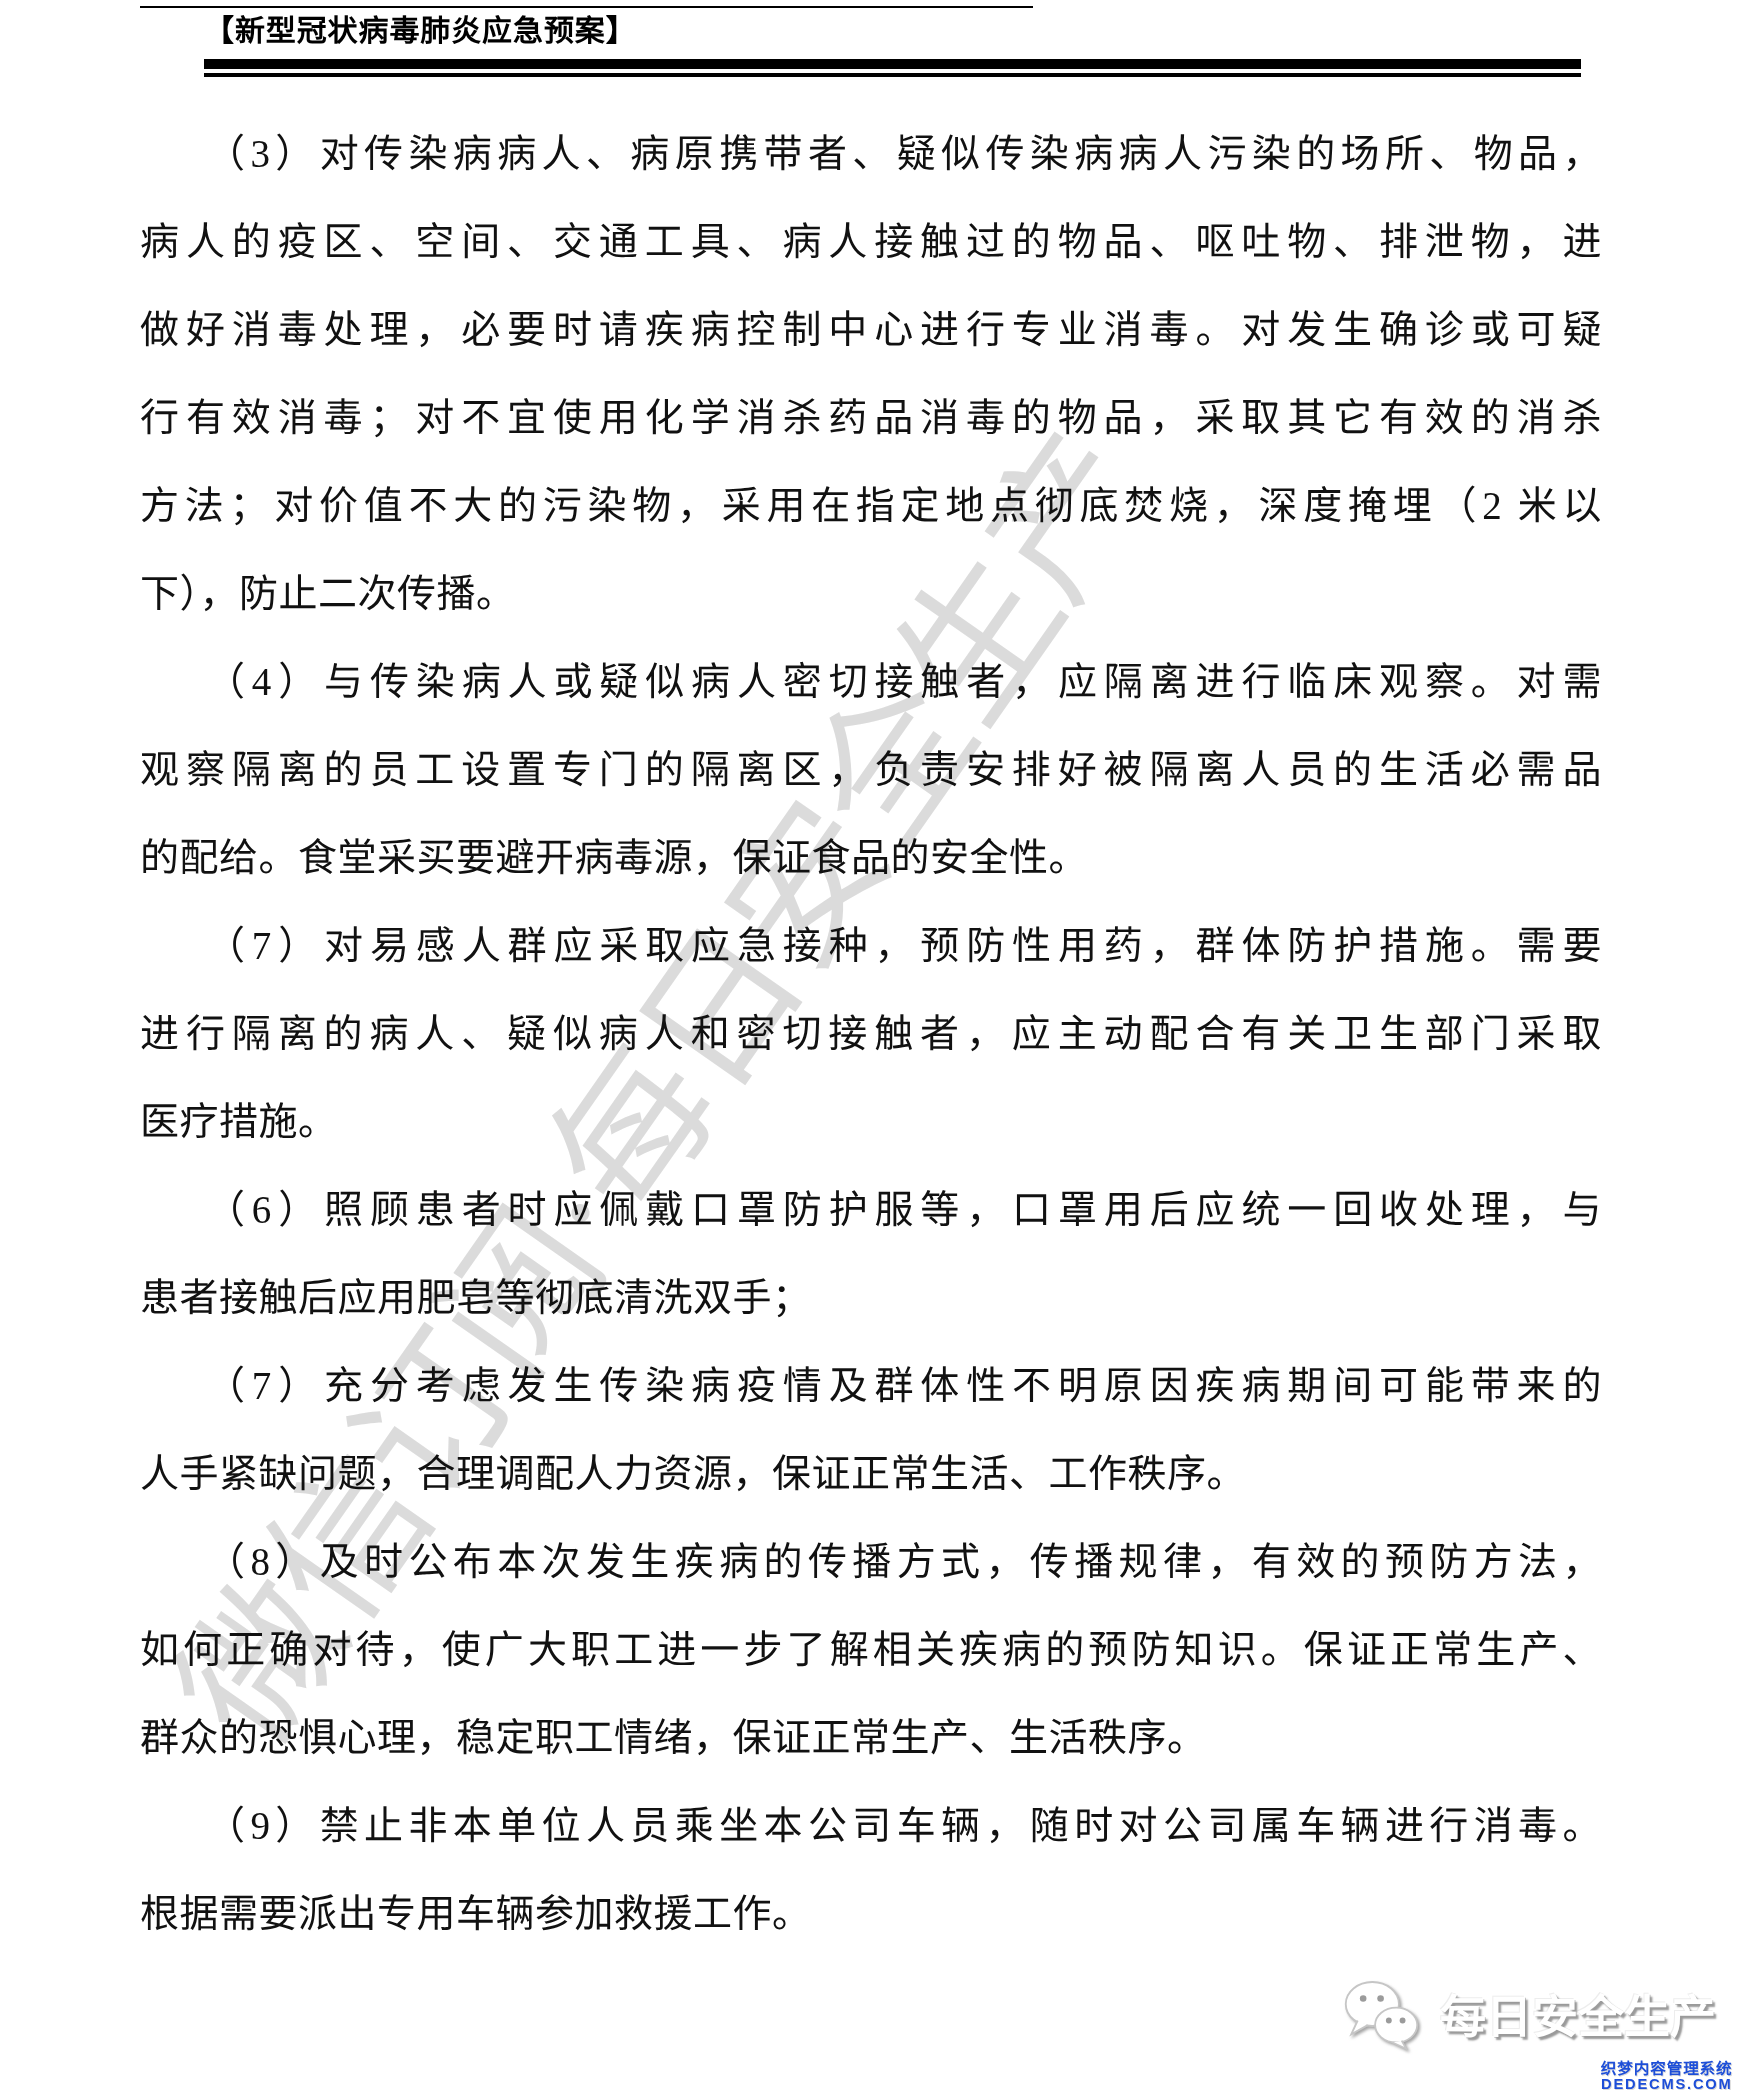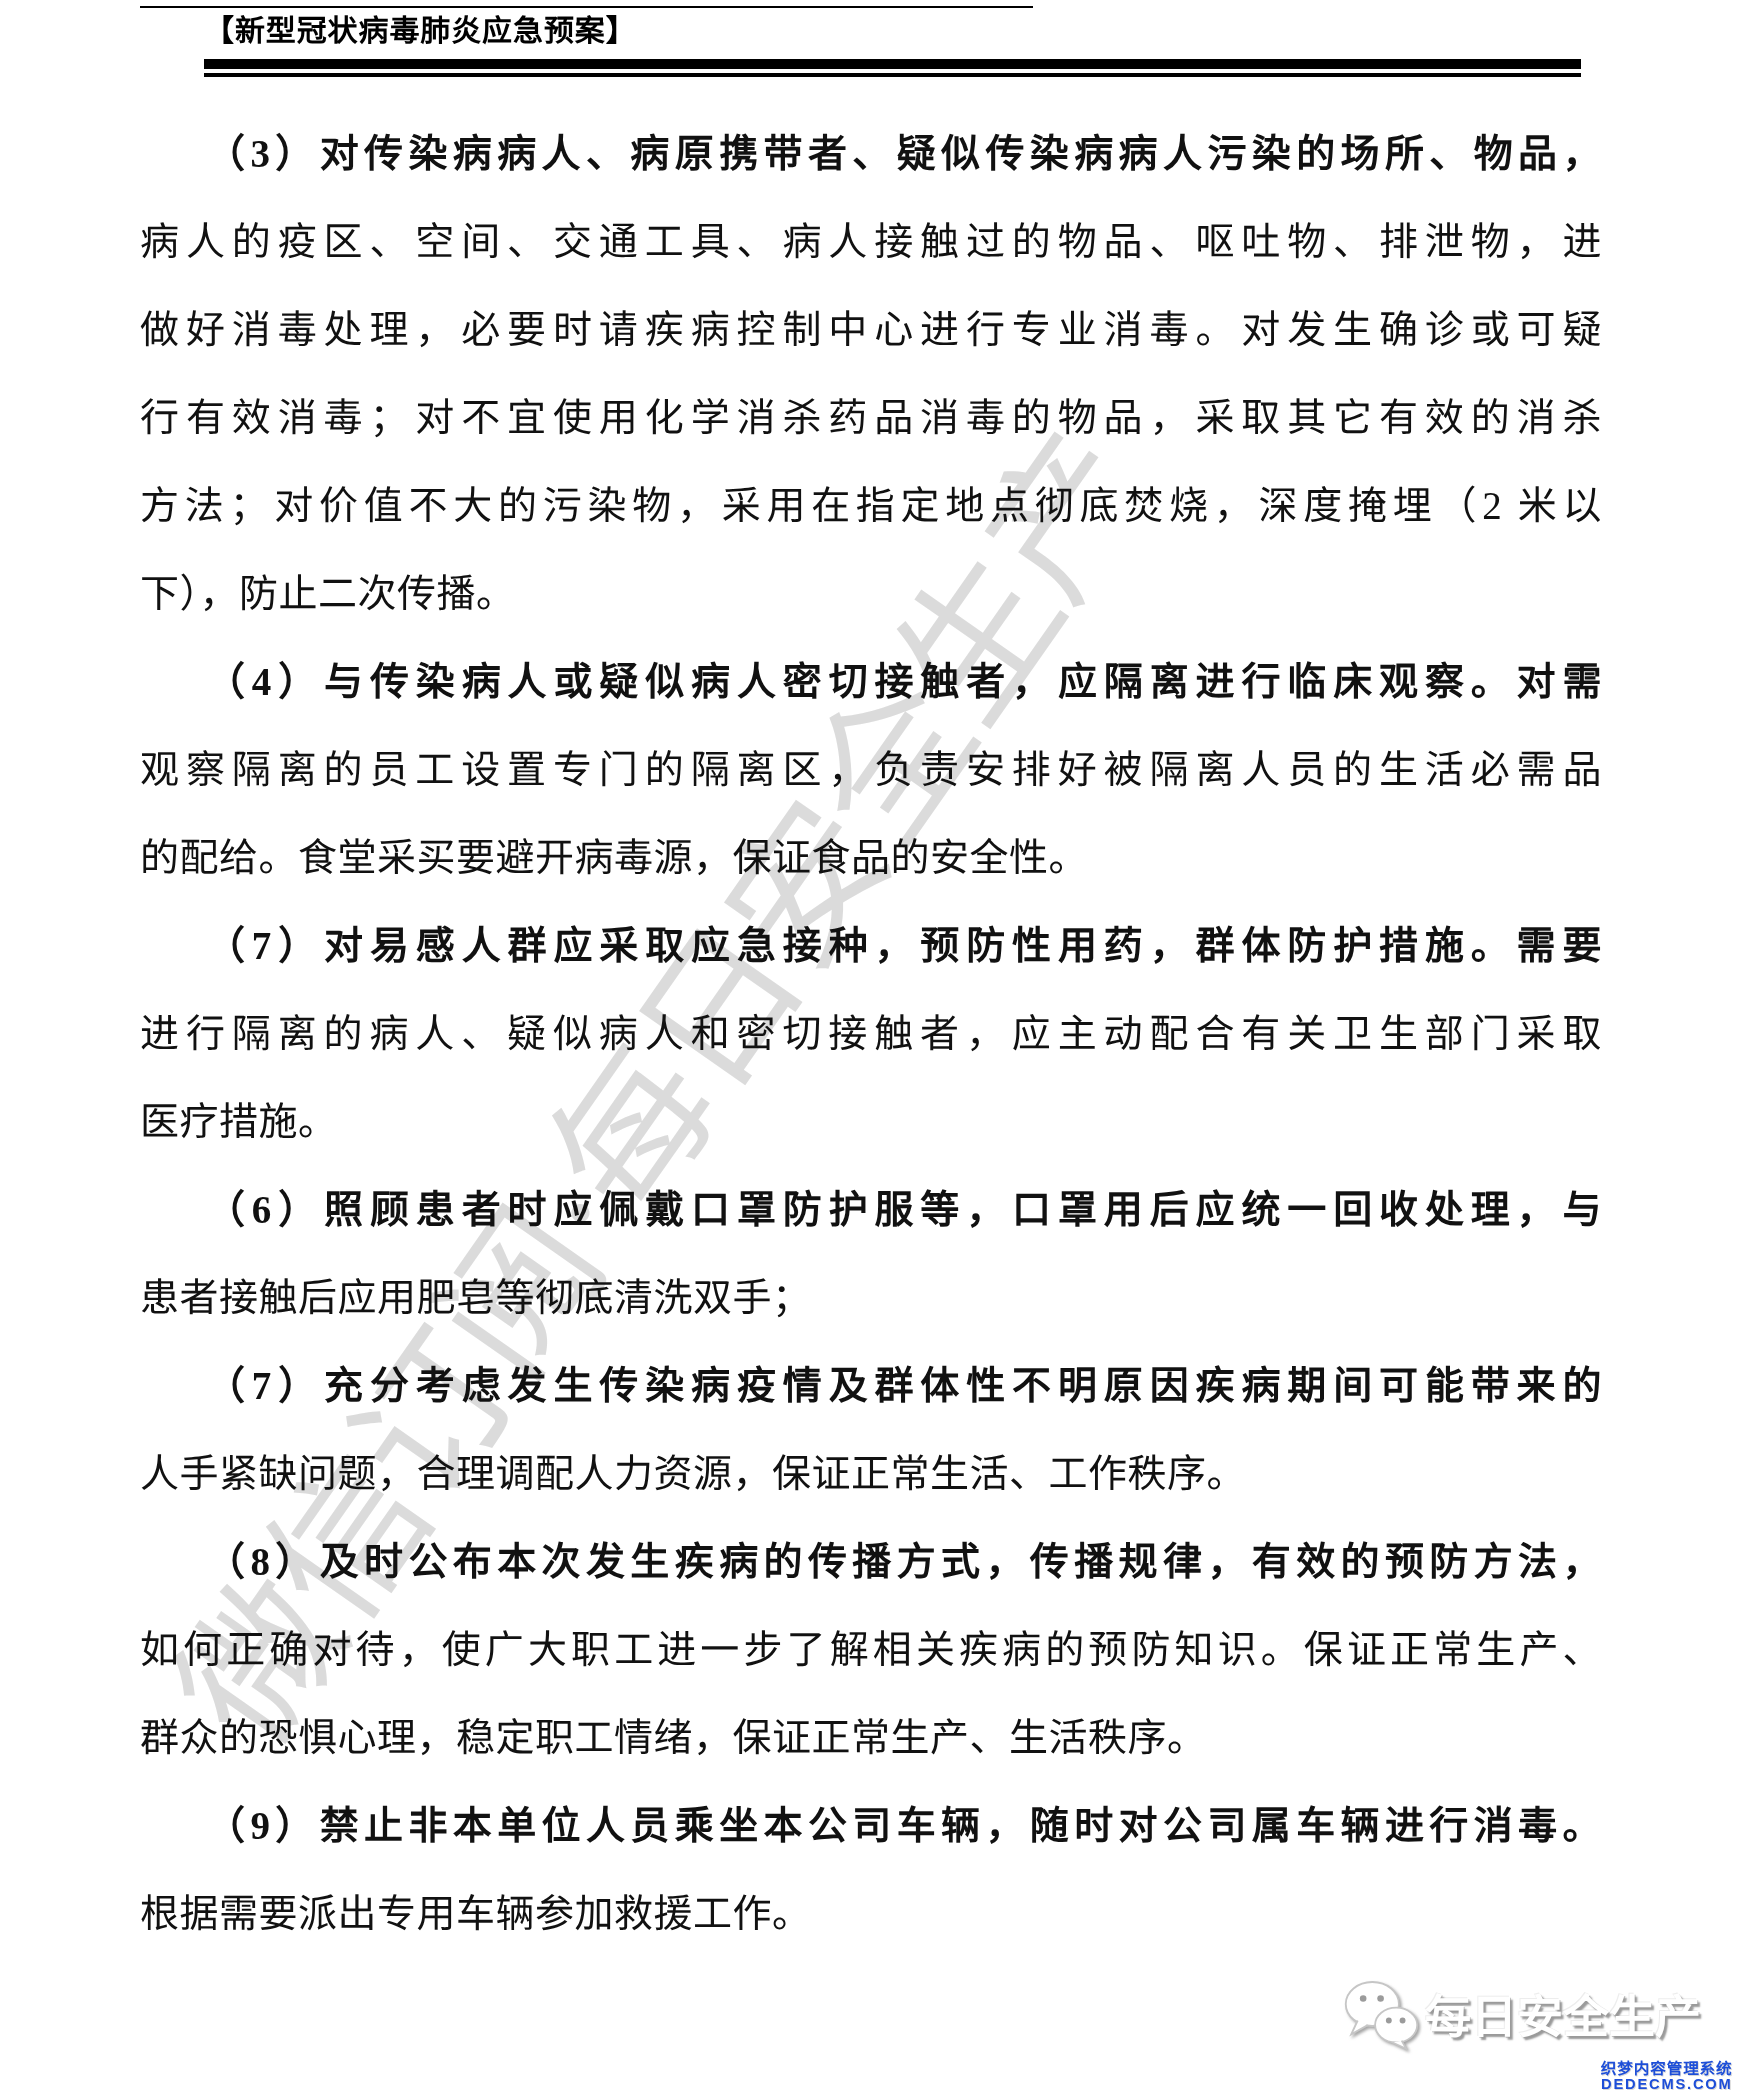--- a/index.html
+++ b/index.html
@@ -33,32 +33,32 @@
   }
   
   #bodytext{
     position:absolute; left:140px; top:110px; width:1462px; z-index:2;
   }
   .line{
     font-size:39px; height:88px; line-height:88px;
     text-align:justify; text-align-last:justify; text-justify:inter-character;
     letter-spacing:0.5px; white-space:nowrap;
   }
-  .line.indent{ padding-left:66px;font-weight:bold; }
+  .line.indent{ padding-left:66px; }
   .line.end{ text-align-last:left; }
   
   #wechat-logo{
     position:absolute; left:1343px; top:1980px; z-index:3;
     display:flex; align-items:flex-start;
   }
   #wechat-logo svg{
     filter:drop-shadow(2.8px 2.8px 1.8px rgba(90,90,90,0.55));
   }
   #wechat-label{
-    margin-left:5px; margin-top:13px;
+    margin-left:20px; margin-top:13px;
     font-family:"Liberation Sans","DejaVu Sans",sans-serif;
     font-size:46px; line-height:48px; font-weight:700; letter-spacing:0px;
     color:#ffffff;
     text-shadow:2.8px 2.8px 1.8px #9a9a9a, -0.9px -0.9px 0 #ededed, 0.9px 0.9px 0 #c9c9c9;
     white-space:nowrap;
   }
   #cms-credit{
     position:absolute; right:6.4px; top:2061px; z-index:3; text-align:right;
     font-family:"Liberation Sans","DejaVu Sans",sans-serif;
     font-weight:700; color:#1d4ed8;

